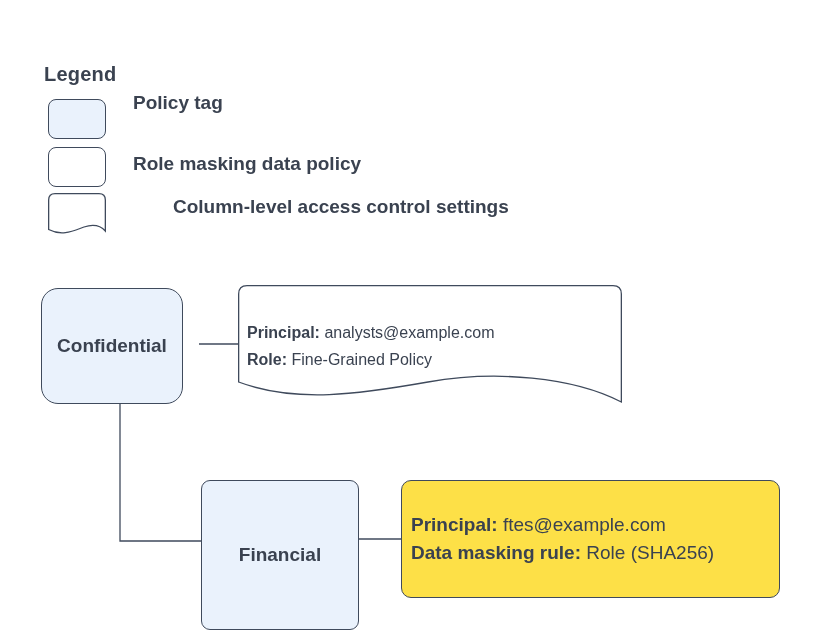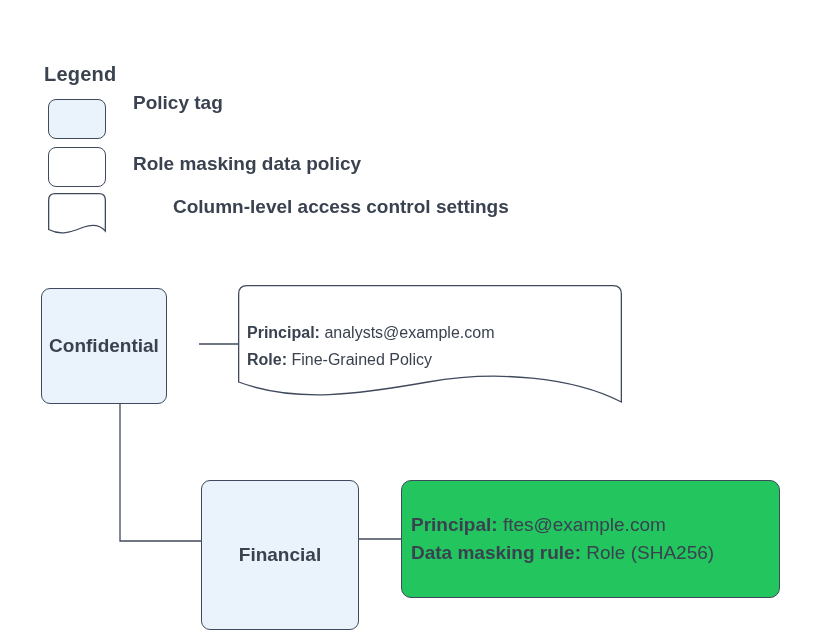--- a/index.html
+++ b/index.html
@@ -30,34 +30,34 @@
   .legend-label-2{top:153px;}
   .legend-label-3{top:196px;margin-left:40px;}
   
   .node{
     position:absolute;box-sizing:border-box;
     border:1.3px solid var(--stroke,#3f4a5c);border-radius:9px;
     background:var(--accent-fill,#eaf2fc);
     display:flex;align-items:center;justify-content:center;
     font-size:19px;font-weight:bold;
   }
-  .node-confidential{left:41px;top:288px;width:126px;height:116px;}
+  .node-confidential{left:41px;top:288px;width:142px;height:116px;border-radius:17px;}
   .node-financial{left:201px;top:480px;width:158px;height:150px;}
   
   .doc-card{position:absolute;left:238px;top:285px;width:384px;height:126px;}
   .doc-card svg{position:absolute;left:0;top:0;}
   .doc-card-text{
     position:absolute;left:9px;top:34px;
     font-size:16px;line-height:27px;white-space:nowrap;
   }
   
   .policy-card{
     position:absolute;left:401px;top:480px;width:379px;height:118px;
     box-sizing:border-box;border:1.3px solid var(--stroke,#3f4a5c);
-    border-radius:10px;background:#22c55e;
+    border-radius:10px;background:#fde047;
     display:flex;flex-direction:column;justify-content:center;
     padding-left:9px;font-size:19px;line-height:28px;white-space:nowrap;
   }
   .lbl{font-weight:bold;margin-right:.28em;}
   
   .overlay{position:absolute;left:0;top:0;pointer-events:none;}
   .stroke-line{fill:none;stroke:var(--stroke,#3f4a5c);stroke-width:1.3;}
   .doc-shape{fill:#ffffff;stroke:var(--stroke,#3f4a5c);stroke-width:1.3;}
 </style>
 </head>

